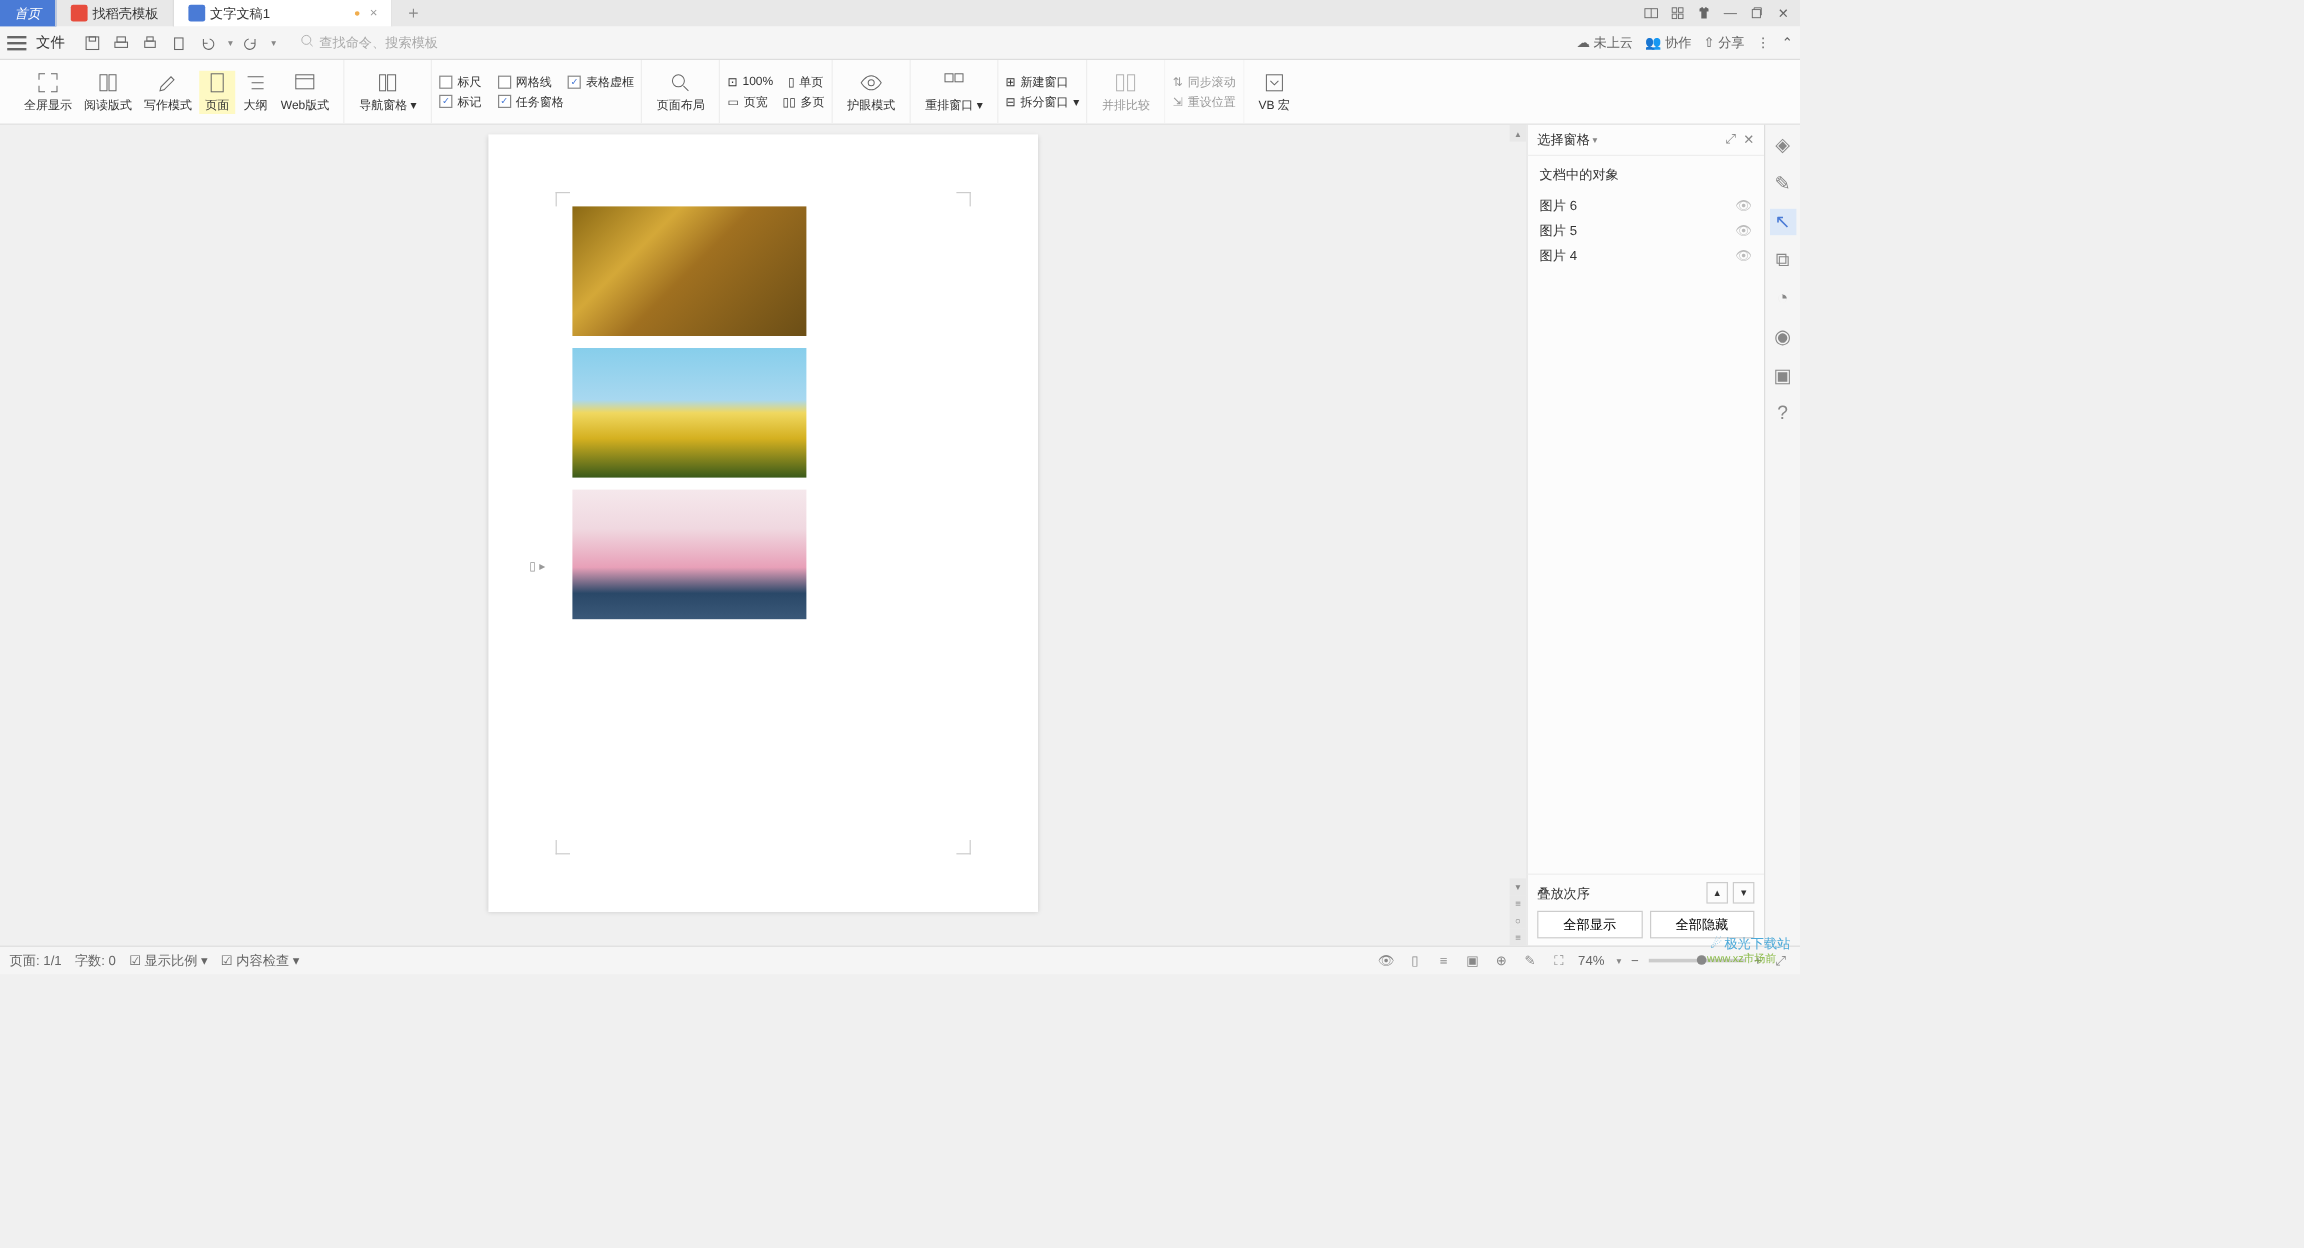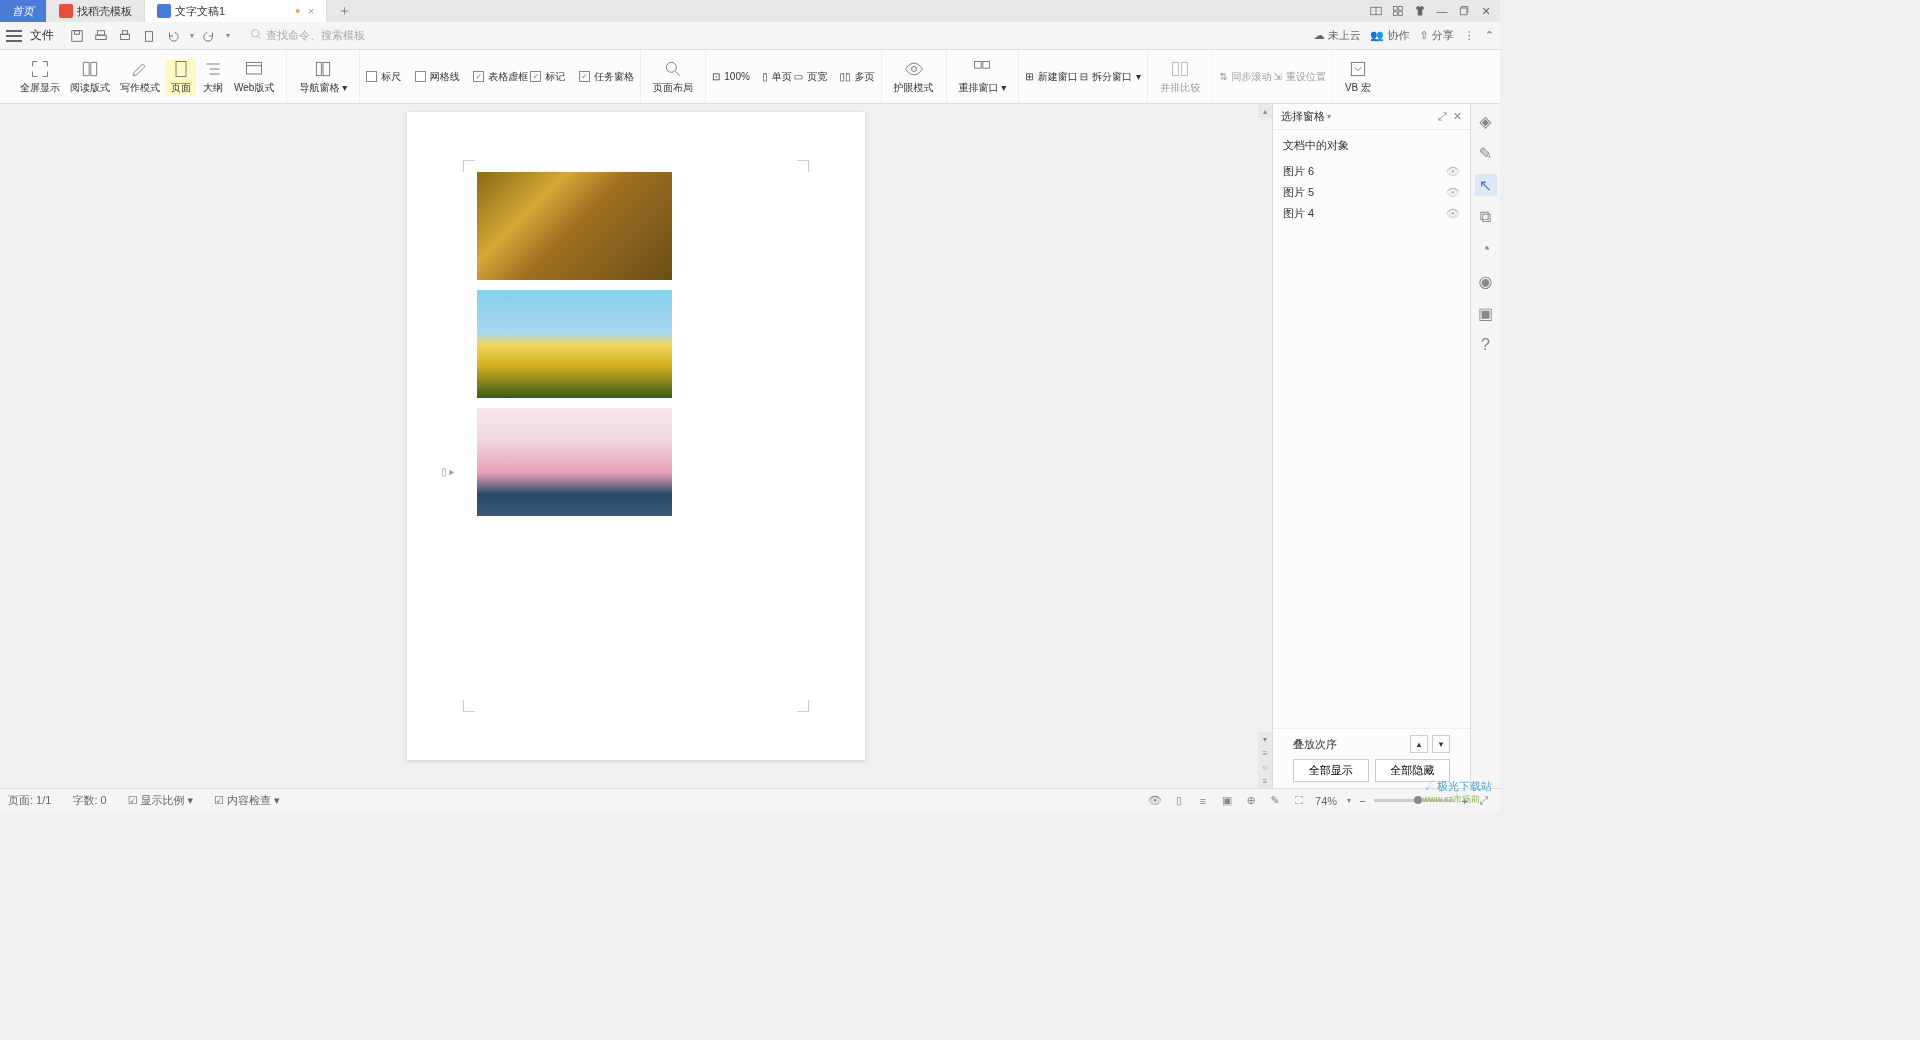--- a/index.html
+++ b/index.html
@@ -37,21 +37,21 @@
 .menu-right { margin-left: auto; display: flex; align-items: center; gap: 10px; font-size: 11px; color: #666; }
 .menu-right-item { display: flex; align-items: center; gap: 3px; cursor: pointer; }
 
 
 .ribbon { height: 54px; background: #fcfcfc; border-bottom: 1px solid #ddd; display: flex; align-items: center; padding: 0 8px; }
 .ribbon-group { display: flex; flex-direction: column; align-items: center; justify-content: center; padding: 0 8px; height: 100%; border-right: 1px solid #eee; }
 .ribbon-group.no-border { border-right: none; }
 .ribbon-big { display: flex; flex-direction: column; align-items: center; gap: 2px; cursor: pointer; padding: 0 4px; }
 .ribbon-big-icon { width: 22px; height: 20px; color: #666; }
 .ribbon-big-label { font-size: 10px; color: #333; white-space: nowrap; }
-.ribbon-rows { display: flex; gap: 2px; justify-content: center; height: 100%; padding: 0 6px; border-right: 1px solid #eee; }
+.ribbon-rows { display: flex; flex-direction: column; gap: 2px; justify-content: center; height: 100%; padding: 0 6px; border-right: 1px solid #eee; }
 .ribbon-row { display: flex; align-items: center; gap: 4px; font-size: 10px; color: #333; white-space: nowrap; }
 .checkbox { width: 11px; height: 11px; border: 1px solid #888; display: inline-flex; align-items: center; justify-content: center; font-size: 8px; background: #fff; }
 .checkbox.checked::after { content: "✓"; color: #4a7bd6; }
 .ribbon-flex { display: flex; gap: 2px; }
 
 
 .main { position: absolute; top: 104px; bottom: 24px; left: 0; right: 0; display: flex; }
 .canvas-wrap { flex: 1; background: #f0f0f0; display: flex; justify-content: center; position: relative; overflow: hidden; }
 .canvas-scroll { position: absolute; right: 0; top: 0; bottom: 0; width: 14px; display: flex; flex-direction: column; }
 .scroll-btn { height: 14px; background: #e8e8e8; font-size: 8px; display: flex; align-items: center; justify-content: center; color: #888; }
@@ -68,34 +68,34 @@
 .page-indicator { position: absolute; left: 34px; top: 354px; display: flex; align-items: center; gap: 4px; color: #999; font-size: 10px; }
 
 
 .panel { width: 198px; background: #fcfcfc; border-left: 1px solid #ddd; display: flex; flex-direction: column; }
 .panel-header { height: 26px; display: flex; align-items: center; padding: 0 8px; border-bottom: 1px solid #eee; font-size: 11px; color: #333; }
 .panel-header-right { margin-left: auto; display: flex; gap: 6px; color: #888; cursor: pointer; }
 .panel-subtitle { font-size: 11px; color: #333; padding: 8px 10px; }
 .panel-list { flex: 1; }
 .panel-item { display: flex; align-items: center; padding: 3px 10px; font-size: 11px; color: #333; cursor: pointer; }
 .eye-icon { margin-left: auto; color: #bbb; width: 14px; }
-.panel-footer { border-top: 1px solid #eee; padding: 6px 20px; }
+.panel-footer { border-top: 1px solid #eee; padding: 6px 8px; }
 .panel-footer-row1 { display: flex; align-items: center; font-size: 11px; color: #333; gap: 8px; }
 .order-btn { width: 18px; height: 18px; border: 1px solid #ccc; display: flex; align-items: center; justify-content: center; font-size: 9px; cursor: pointer; }
 .panel-footer-row2 { display: flex; gap: 6px; margin-top: 6px; }
 .panel-btn { flex: 1; border: 1px solid #ccc; padding: 3px 0; font-size: 11px; text-align: center; cursor: pointer; background: #fff; }
 
 
 .right-toolbar { width: 30px; background: #f5f5f5; border-left: 1px solid #ddd; display: flex; flex-direction: column; align-items: center; padding-top: 6px; gap: 10px; }
 .rt-btn { width: 22px; height: 22px; display: flex; align-items: center; justify-content: center; color: #888; cursor: pointer; }
 .rt-btn.active { background: #dce8f8; color: #4a7bd6; }
 
 
 .statusbar { position: absolute; bottom: 0; left: 0; right: 0; height: 24px; background: #f5f5f5; border-top: 1px solid #ddd; display: flex; align-items: center; padding: 0 8px; font-size: 11px; color: #666; }
-.status-left { display: flex; gap: 21px; align-items: center; }
+.status-left { display: flex; gap: 11px; align-items: center; }
 .status-check { display: flex; align-items: center; gap: 3px; }
 .status-right { margin-left: auto; display: flex; align-items: center; gap: 8px; }
 .status-icon { width: 16px; height: 16px; display: flex; align-items: center; justify-content: center; color: #888; cursor: pointer; }
 .zoom-slider { width: 80px; height: 3px; background: #ccc; position: relative; }
 .zoom-thumb { position: absolute; width: 8px; height: 8px; background: #888; border-radius: 50%; top: -3px; left: 50%; }
 .watermark { position: absolute; right: 8px; bottom: 18px; font-size: 11px; color: #4aa8d8; display: flex; align-items: center; gap: 2px; }
 .watermark-sub { position: absolute; right: 20px; bottom: 6px; font-size: 9px; color: #8aba48; }
 .dropdown-arrow { font-size: 8px; margin-left: 2px; color: #888; }
 </style>
 </head>

